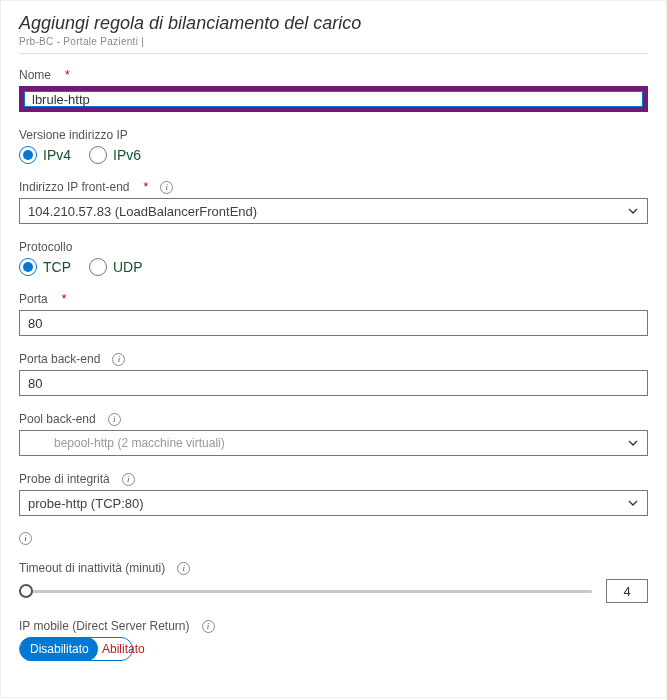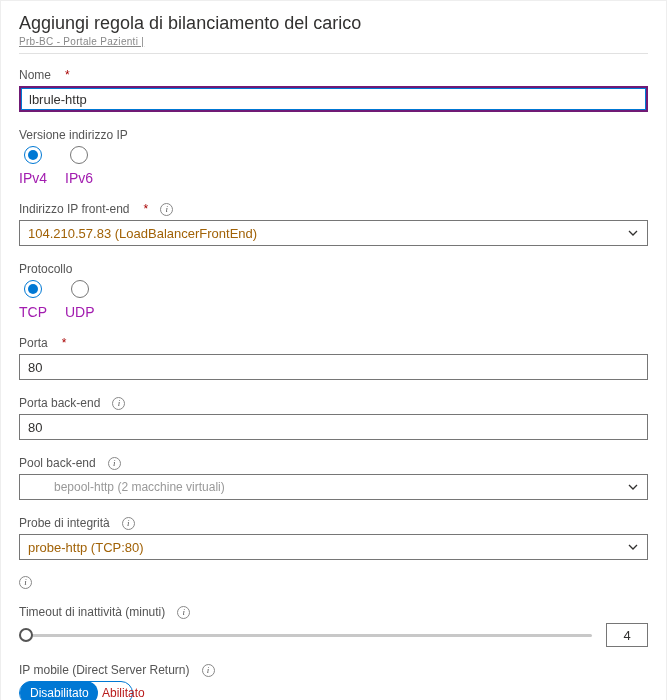--- a/index.html
+++ b/index.html
@@ -10,27 +10,27 @@
       background: #fff;
       width: 667px;
       padding: 12px 18px 20px 18px;
       border: 1px solid #eee;
     }
     .header-title {
       font-size: 18px;
       font-weight: 400;
       color: #323130;
       margin-bottom: 2px;
+      font-style: italic;
     }
     .breadcrumb {
       font-size: 10px;
       color: #888;
       letter-spacing: 0.3px;
       margin-bottom: 4px;
-      text-decoration: underline;
     }
     hr.sep {
       border: none;
       border-top: 1px solid #e1e1e1;
       margin: 6px 0 14px 0;
     }
     .field { margin-bottom: 16px; }
     .label {
       font-size: 12px;
       color: #555;
@@ -57,30 +57,29 @@
     .text-input {
       width: 100%;
       height: 26px;
       padding: 3px 8px;
       font-size: 13px;
       border: 1px solid #767676;
       outline: none;
       background: #fff;
       color: #323130;
     }
-    .text-input.focused { border: 2px solid #701a75; box-shadow: inset 0 0 0 1px #0078d4; }
+    .text-input.focused { border: 5px solid #701a75; box-shadow: inset 0 0 0 1px #0078d4; }
     .radio-row { display: flex; align-items: center; gap: 18px; }
     .radio-opt {
       display: flex;
       align-items: center;
       gap: 6px;
       font-size: 14px;
-      color: #a21caf;
+      color: #14532d;
       cursor: pointer;
-      flex-direction: column;
     }
     .radio-circ {
       width: 18px; height: 18px;
       border: 1px solid #767676;
       border-radius: 50%;
       display: inline-flex;
       align-items: center;
       justify-content: center;
       background: #fff;
     }
@@ -93,21 +92,21 @@
     .dropdown {
       position: relative;
       width: 100%;
       height: 26px;
       border: 1px solid #767676;
       background: #fff;
       display: flex;
       align-items: center;
       padding: 0 28px 0 8px;
       font-size: 13px;
-      color: #a16207;
+      color: #404040;
       cursor: pointer;
     }
     .dropdown.light { color: #999; font-size: 12px; padding-left: 34px; }
     .dropdown .chev {
       position: absolute;
       right: 8px;
       top: 50%;
       transform: translateY(-50%);
     }
     .chev svg { display: block; }

